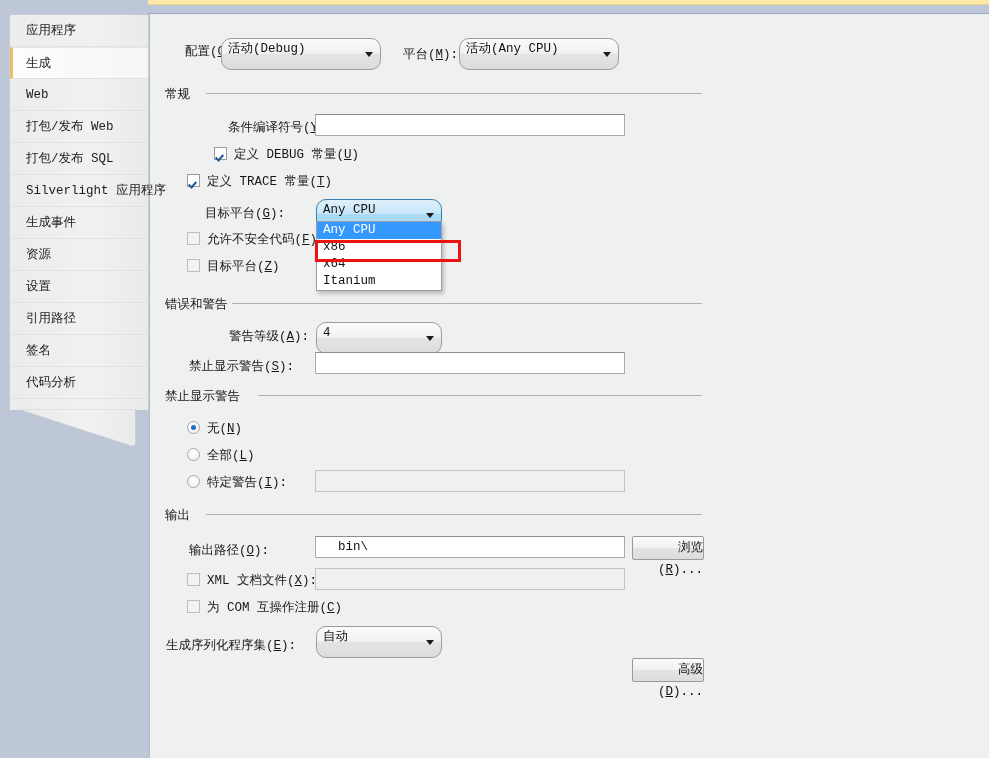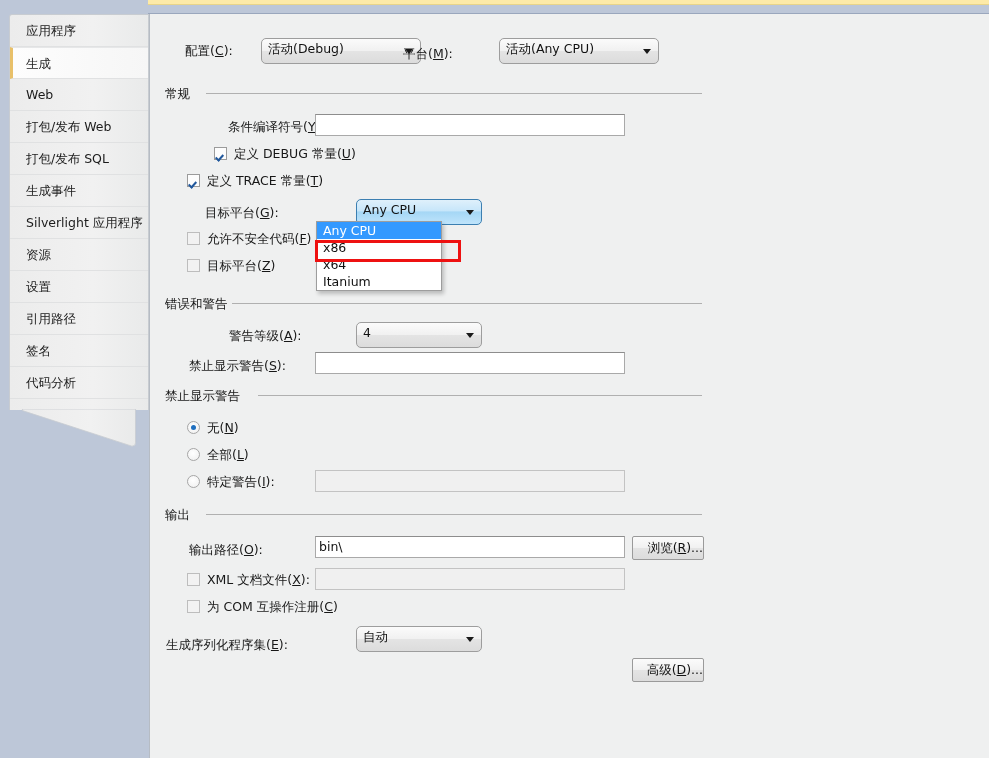--- a/index.html
+++ b/index.html
@@ -10,20 +10,21 @@
     font-family: "DejaVu Sans", "Liberation Sans", sans-serif;
   }
   * { box-sizing: border-box; }
 
   
   #root {
     position: relative;
     width: 989px; height: 758px;
     background: #eff0f0;
     overflow: hidden;
+    font-family: Liberation Mono, monospace;
   }
   .top-yellow-strip {
     position: absolute; left: 148px; top: 0; width: 841px; height: 5px;
     background: #fdeaa8;
     border-bottom: 1px solid #e8d48a;
   }
   .top-blue-band {
     position: absolute; left: 148px; top: 5px; width: 841px; height: 9px;
     background: #bdc7d8;
     border-bottom: 1px solid #9aa7bd;
@@ -76,29 +77,28 @@
     font-size: 12.5px; color: #171717;
     display: inline-block; vertical-align: middle;
   }
   .lbl u { text-decoration: underline; }
 
   
   .combo {
     position: relative;
     background: linear-gradient(to bottom, #fbfbfb 0%, #f1f1f1 48%, #e4e4e4 50%, #dcdcdc 100%);
     border: 1px solid #9d9d9d;
-    border-radius: 5px;
+    border-radius: 10px;
     font-size: 12.5px;
     color: #111;
-    height: 26px;
+    height: 32px;
     line-height: 20px;
     padding-left: 6px;
     cursor: default;
     overflow: hidden;
-    margin-left: 40px;
   }
   .combo .arrow {
     position: absolute; right: 7px; top: 50%; margin-top: -2px;
     width: 0; height: 0;
     border-left: 4px solid transparent;
     border-right: 4px solid transparent;
     border-top: 5px solid #1a1a1a;
   }
   .combo.hot {
     background: linear-gradient(to bottom, #dff0fb 0%, #c7e6fa 45%, #a5d7f5 50%, #bfe4fb 100%);
@@ -106,21 +106,21 @@
   }
 
   .textbox {
     background: #ffffff;
     border: 1px solid #a9a9a9;
     border-top-color: #8d8d8d;
     height: 22px;
     line-height: 20px;
     font-size: 12.5px;
     color: #111;
-    padding-left: 3px;
+    padding-left: 22px;
   }
   .textbox.disabled {
     background: #f0f0f0;
     border: 1px solid #c3c3c3;
   }
 
   .btn {
     background: linear-gradient(to bottom, #fbfbfb 0%, #f1f1f1 48%, #e4e4e4 50%, #dcdcdc 100%);
     border: 1px solid #9a9a9a;
     border-radius: 2px;
@@ -217,22 +217,22 @@
 
   <div class="content-pane"></div>
 
   <div class="sidebar-panel">
     <div class="tab-list">
       <div class="tab-item">应用程序</div>
       <div class="tab-item selected">生成</div>
       <div class="tab-item">Web</div>
       <div class="tab-item">打包/发布 Web</div>
       <div class="tab-item">打包/发布 SQL</div>
+      <div class="tab-item">Silverlight 应用程序</div>
       <div class="tab-item">生成事件</div>
-      <div class="tab-item">Silverlight 应用程序</div>
       <div class="tab-item">资源</div>
       <div class="tab-item">设置</div>
       <div class="tab-item">引用路径</div>
       <div class="tab-item">签名</div>
       <div class="tab-item">代码分析</div>
     </div>
   </div>
 
   <svg class="sidebar-panel-stub" width="141" height="52" viewBox="0 0 141 52" style="left:9px; top:409px;">
     <defs>

